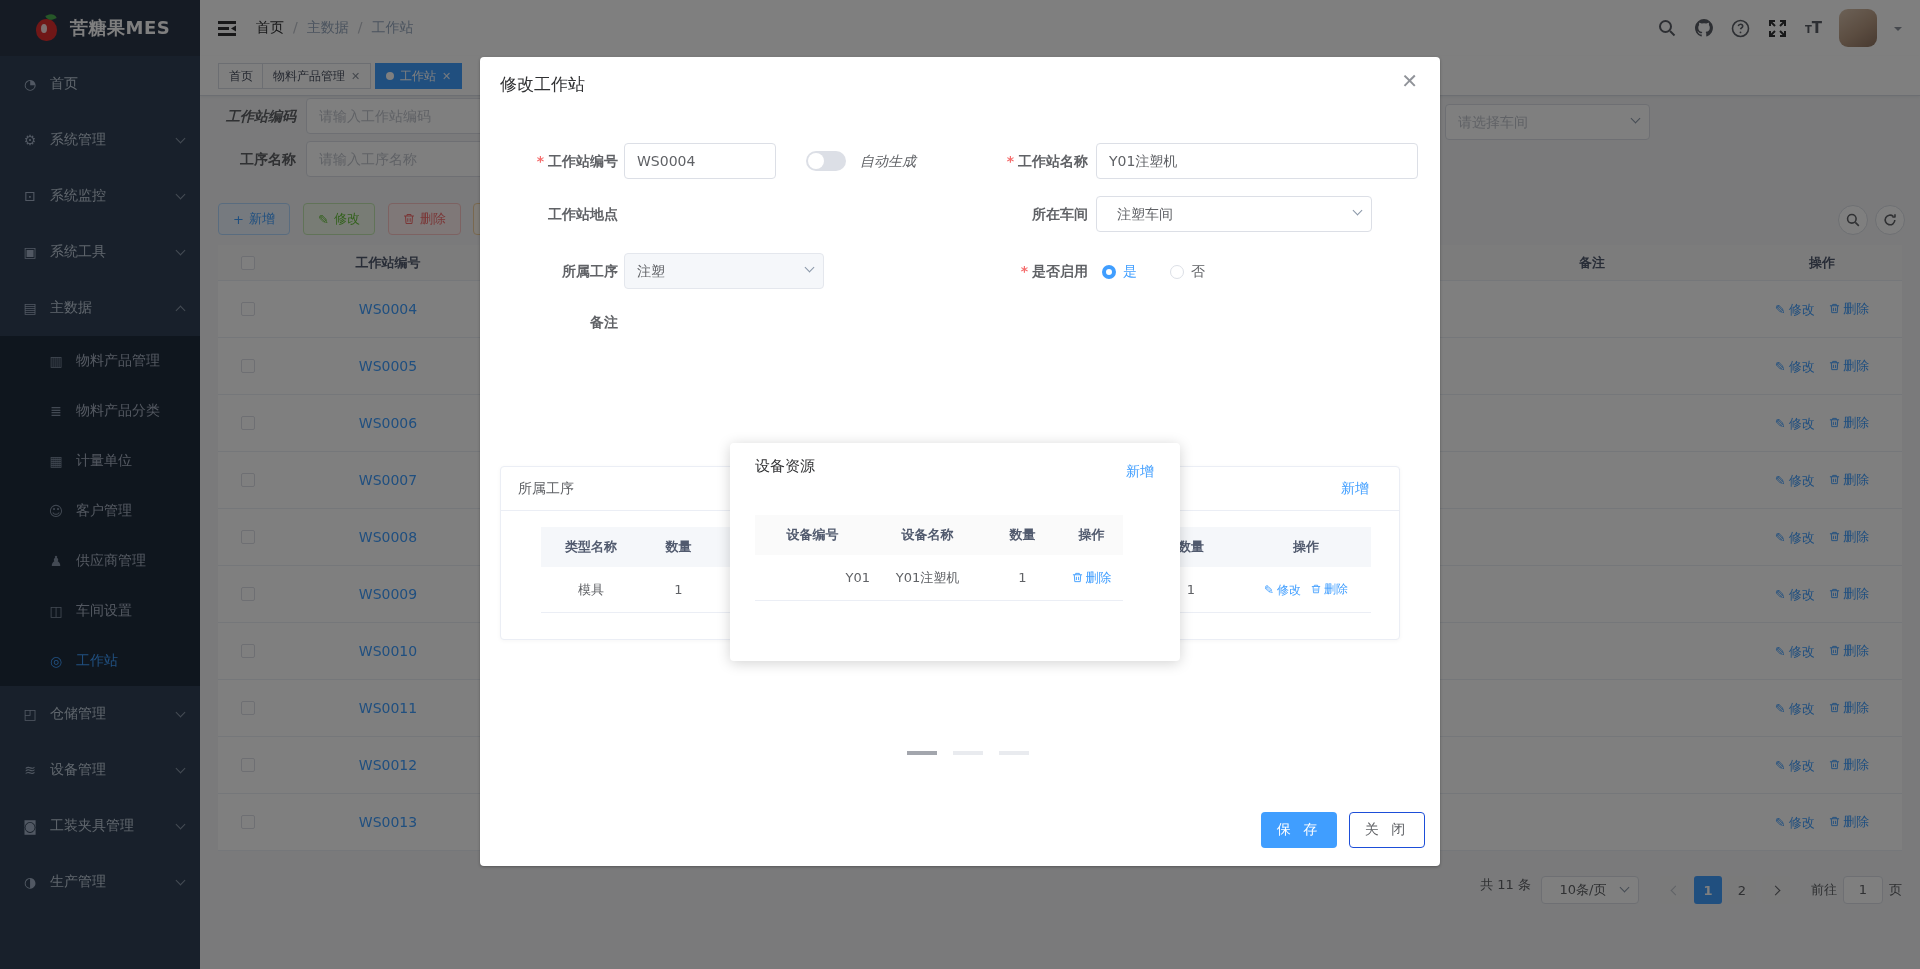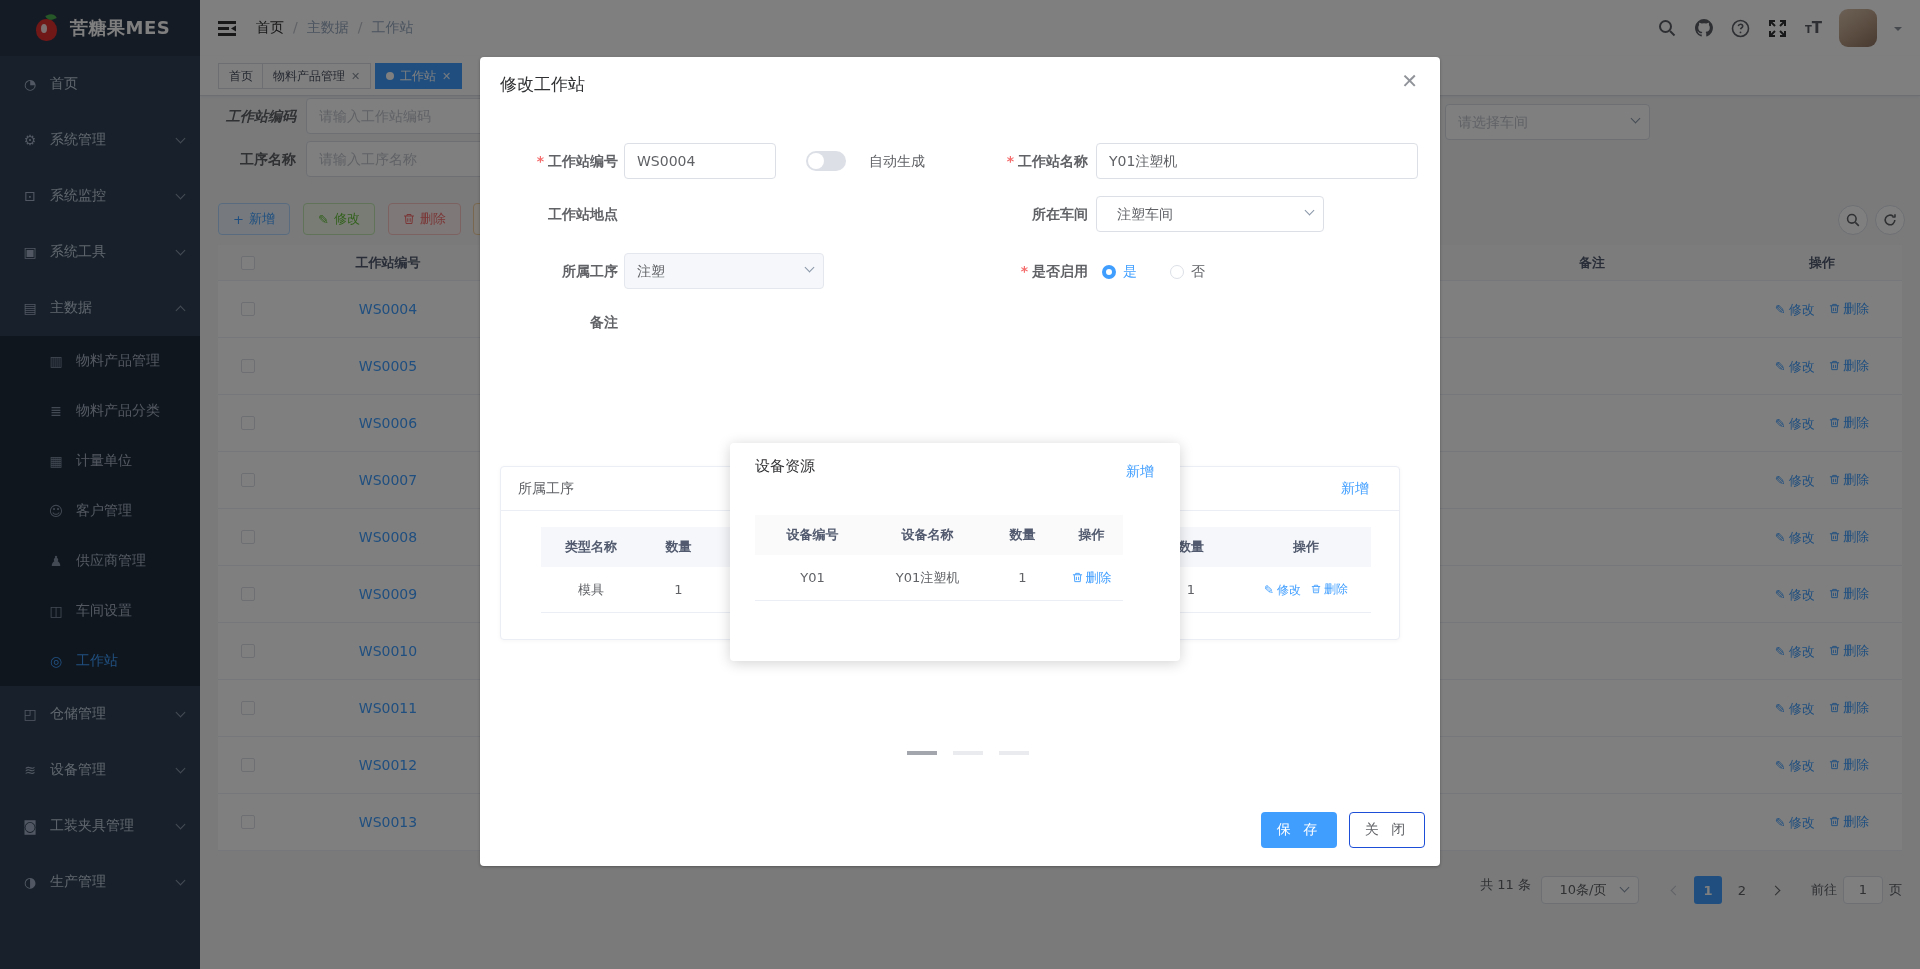--- a/index.html
+++ b/index.html
@@ -575,27 +575,27 @@
 
   <div class="dialog">
     <div class="dlg-title">修改工作站</div>
     <div class="dlg-close">✕</div>
 
     <div class="f-label req" style="left:0; top:86px; width:138px;">工作站编号</div>
     <div class="d-input" style="left:144px; top:86px; width:152px;">WS0004</div>
     <span class="toggle" style="left:326px; top:94px;">
         <span class="knob"></span>
       </span>
-    <span class="toggle-label" style="left:389px; top:94px;">自动生成</span>
+    <span class="toggle-label" style="left:380px; top:94px;font-style:italic;">自动生成</span>
     <div class="f-label req" style="left:430px; top:86px; width:178px;">工作站名称</div>
     <div class="d-input" style="left:616px; top:86px; width:322px;">Y01注塑机</div>
 
     <div class="f-label" style="left:0; top:139px; width:138px;">工作站地点</div>
     <div class="f-label" style="left:430px; top:139px; width:178px;">所在车间</div>
-    <div class="d-input" style="left:616px; top:139px; width:228px;padding-left:20px;">
+    <div class="d-input" style="left:616px; top:139px; width:276px;padding-left:20px;">
       <span>注塑车间</span>
       <span class="chev down sel-caret"></span>
     </div>
 
     <div class="f-label" style="left:0; top:196px; width:138px;">所属工序</div>
     <div class="d-input disabled" style="left:144px; top:196px; width:200px;">
       <span>注塑</span>
       <span class="chev down sel-caret"></span>
     </div>
     <div class="f-label req" style="left:430px; top:196px; width:178px;">是否启用</div>
@@ -677,21 +677,21 @@
       <span class="popup-title">设备资源</span>
       <span class="popup-add">新增</span>
       <div class="mini-table" style="left:25px; top:72px; width:368px;">
         <div class="mt-row mt-head" style="background:#fafafa;">
           <div class="mt-cell" style="width:115px;">设备编号</div>
           <div class="mt-cell" style="width:115px;">设备名称</div>
           <div class="mt-cell" style="width:75px;">数量</div>
           <div class="mt-cell" style="width:63px;">操作</div>
         </div>
         <div class="mt-row mt-body">
-          <div class="mt-cell" style="width:115px;">Y01</div>
+          <div class="mt-cell" style="width:115px;text-align:right;">Y01</div>
           <div class="mt-cell" style="width:115px;">Y01注塑机</div>
           <div class="mt-cell" style="width:75px;">1</div>
           <div class="mt-cell" style="width:63px;">
             <span class="link">
                 <svg width="11" height="11" viewBox="0 0 12 12" fill="none" stroke="currentColor">
                   <path d="M1 3h10M4 3V1.5h4V3M2.5 3l.5 7.5h6l.5-7.5M4.8 5.2v3.6M7.2 5.2v3.6"></path>
                 </svg>
                 <span>删除</span>
               </span>
           </div>

